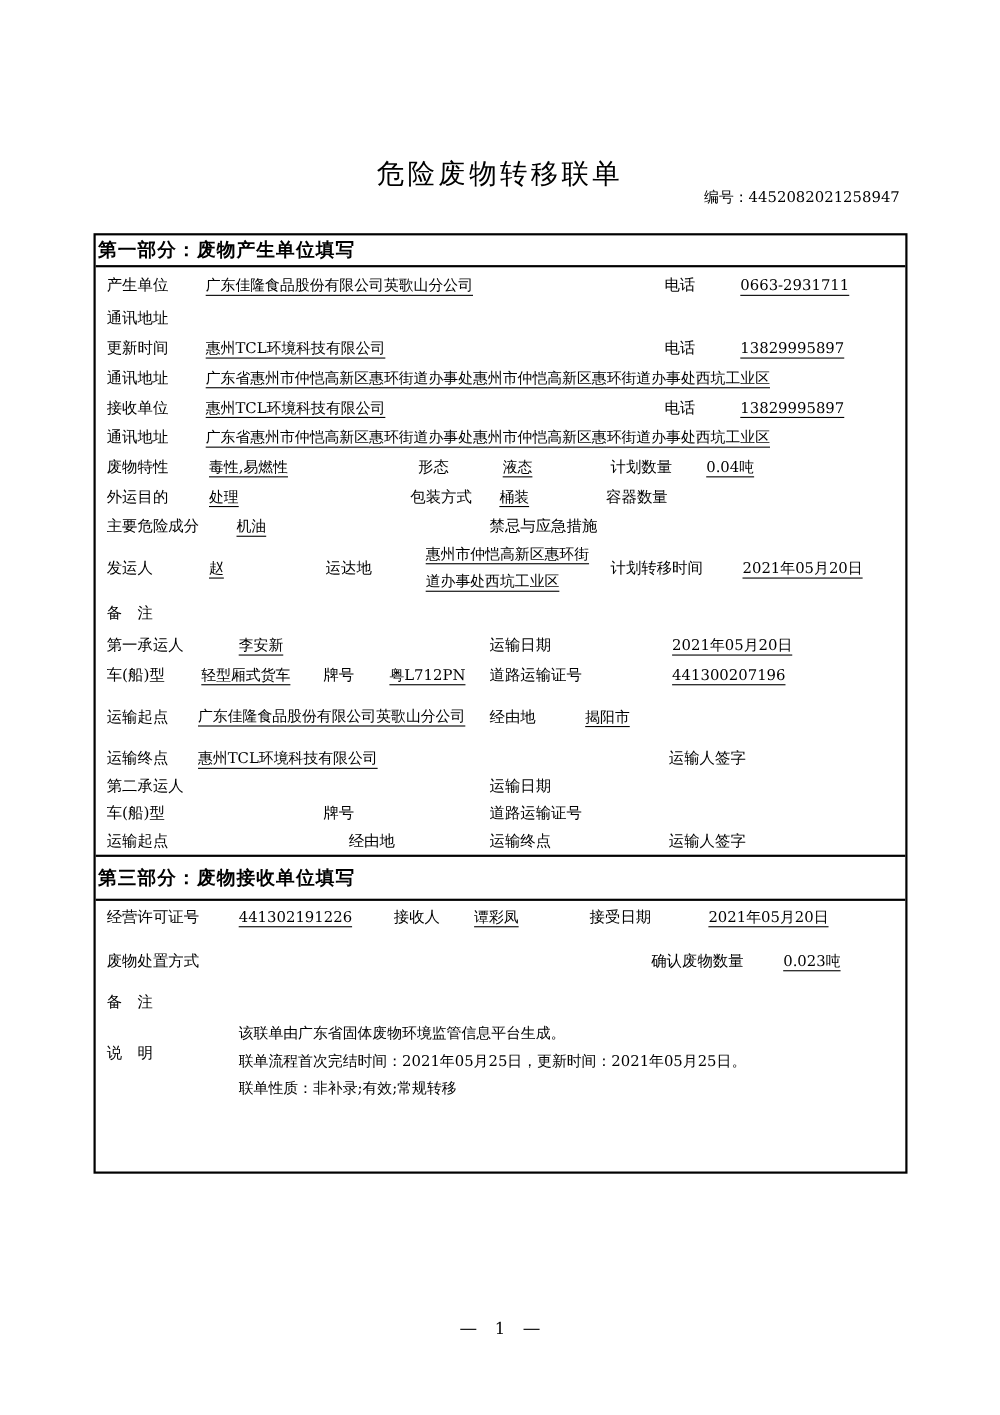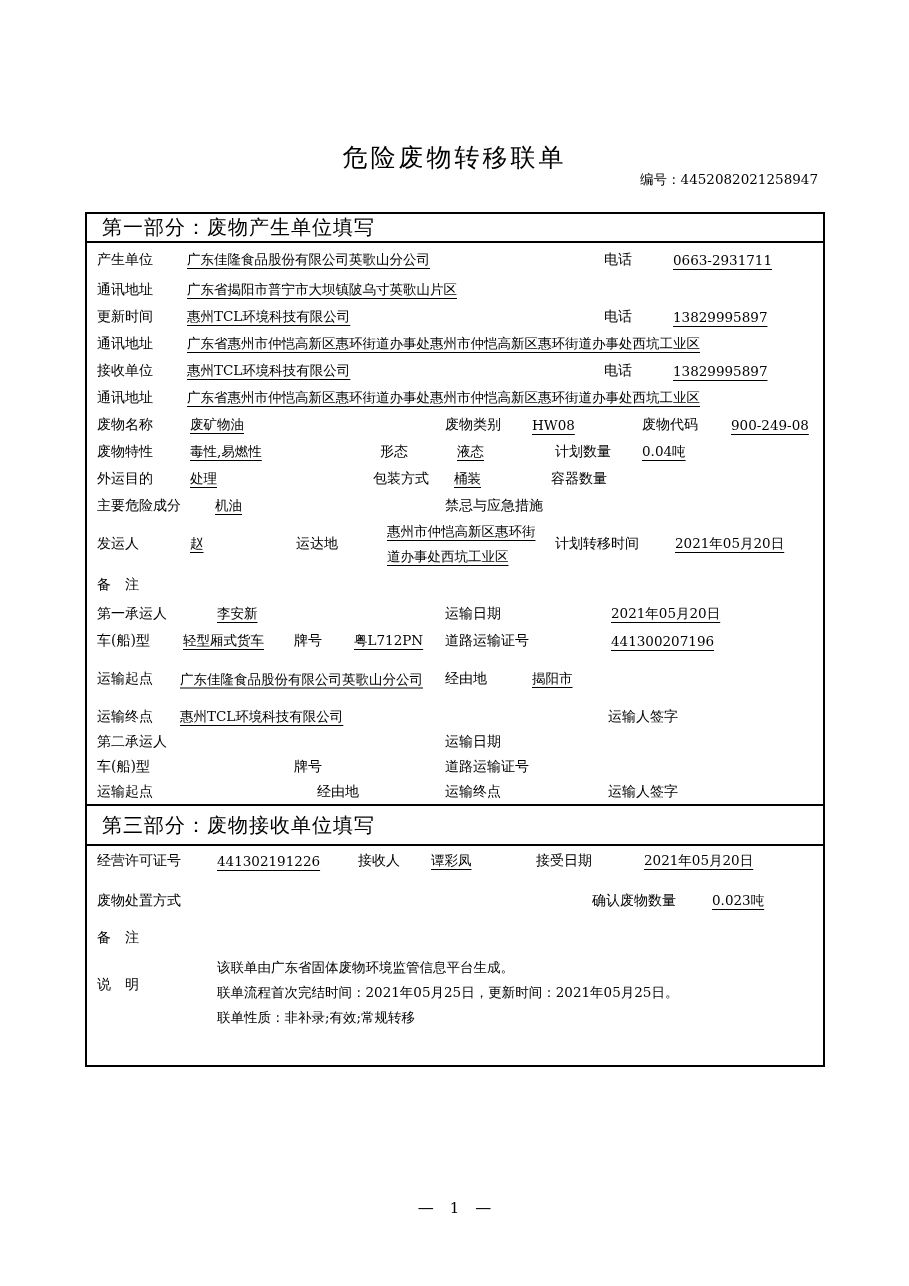--- a/index.html
+++ b/index.html
@@ -16,22 +16,22 @@
   }
   .serial {
     position:absolute; top:171px; left:85px; width:733px;
     text-align:right; font-size:13.5px;
   }
   .form-table {
     position:absolute; left:85px; top:212px; width:736px; height:851px;
     border:2px solid #000; box-sizing:content-box;
   }
   .sec-h {
-    box-sizing:border-box; padding-left:15px; display:flex; align-items:center;
-    font-size:20px; border-bottom:2px solid #000; letter-spacing:1px;
+    box-sizing:border-box; padding-left:2px; display:flex; align-items:center;
+    font-size:17px; border-bottom:2px solid #000; letter-spacing:1px;font-weight:bold;
   }
   .sec-h.mid { border-top:2px solid #000; }
 
   .r { position:relative; box-sizing:border-box; font-size:14px; }
   .c { position:absolute; top:50%; transform:translateY(-50%); white-space:nowrap; }
   .v {
     font-size:13.5px;
     text-decoration:underline;
     text-decoration-thickness:1px;
     text-underline-offset:4px;
@@ -64,21 +64,20 @@
 
     <div class="r" style="height:33px">
       <span class="c" style="left:10px">产生单位</span>
       <span class="c v" style="left:100px">广东佳隆食品股份有限公司英歌山分公司</span>
       <span class="c" style="left:517px">电话</span>
       <span class="c v" style="left:586px">0663-2931711</span>
     </div>
 
     <div class="r" style="height:27px">
       <span class="c" style="left:10px">通讯地址</span>
-      <span class="c v" style="left:100px">广东省揭阳市普宁市大坝镇陂乌寸英歌山片区</span>
     </div>
 
     <div class="r" style="height:27px">
       <span class="c" style="left:10px">更新时间</span>
       <span class="c v" style="left:100px">惠州TCL环境科技有限公司</span>
       <span class="c" style="left:517px">电话</span>
       <span class="c v" style="left:586px">13829995897</span>
     </div>
 
     <div class="r" style="height:27px">
@@ -91,28 +90,20 @@
       <span class="c v" style="left:100px">惠州TCL环境科技有限公司</span>
       <span class="c" style="left:517px">电话</span>
       <span class="c v" style="left:586px">13829995897</span>
     </div>
 
     <div class="r" style="height:27px">
       <span class="c" style="left:10px">通讯地址</span>
       <span class="c v" style="left:100px">广东省惠州市仲恺高新区惠环街道办事处惠州市仲恺高新区惠环街道办事处西坑工业区</span>
     </div>
 
-    <div class="r" style="height:27px">
-      <span class="c" style="left:10px">废物名称</span>
-      <span class="c v" style="left:103px">废矿物油</span>
-      <span class="c" style="left:358px">废物类别</span>
-      <span class="c v" style="left:445px">HW08</span>
-      <span class="c" style="left:555px">废物代码</span>
-      <span class="c v" style="left:644px">900-249-08</span>
-    </div>
 
     <div class="r" style="height:27px">
       <span class="c" style="left:10px">废物特性</span>
       <span class="c v" style="left:103px">毒性,易燃性</span>
       <span class="c" style="left:293px">形态</span>
       <span class="c v" style="left:370px">液态</span>
       <span class="c" style="left:468px">计划数量</span>
       <span class="c v" style="left:555px">0.04吨</span>
     </div>
 

